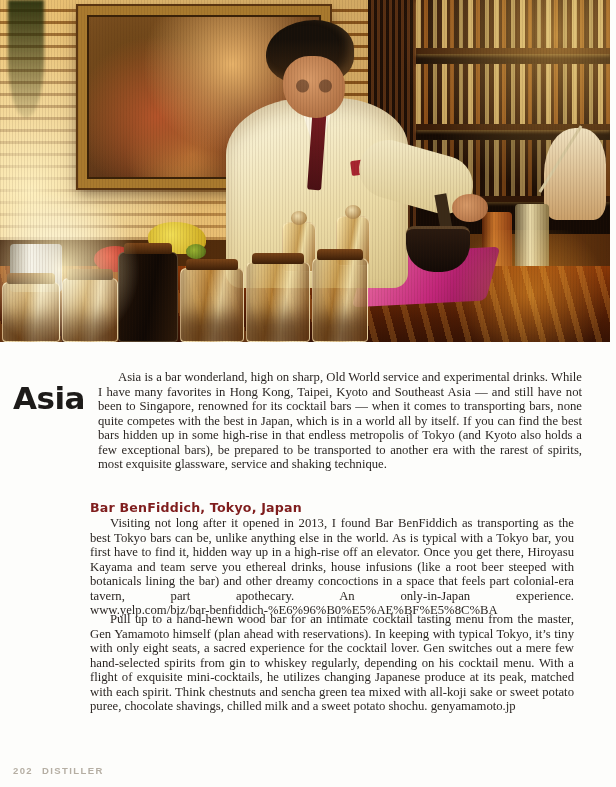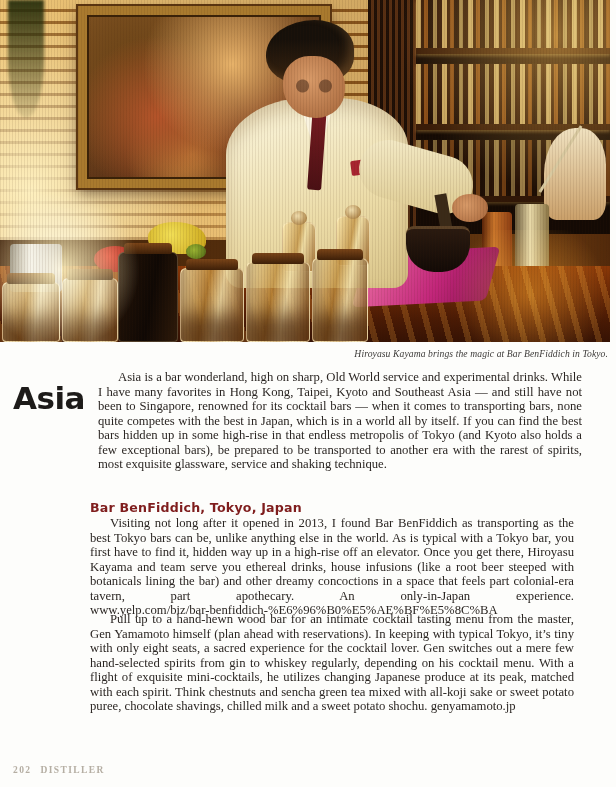--- a/index.html
+++ b/index.html
@@ -158,21 +158,21 @@
     font-family:"DejaVu Sans","Liberation Sans",sans-serif;
     font-weight:700; font-size:12.6px; letter-spacing:.2px; color:#7f1d1d;
   }
   .eh1 { top:500px; }
   .eb1 { top:516px; }
   .eh2 { top:632px; }
   .eb2 { top:612px; }
   .link { white-space:nowrap; }
   .footer {
     position:absolute; left:13px; top:765px;
-    font-family:Liberation Serif, serif;
+    font-family:Liberation Sans, sans-serif;
     font-weight:700; font-size:9.5px; letter-spacing:1.4px; color:#b5aea3;
   }
   .footer .num { margin-right:9px; }
 </style>
 </head>
 <body>
 
 <div class="page">
 
   <div class="photo">
@@ -213,21 +213,20 @@
     <div class="p-jar" style="left:62px; top:278px; width:56px; height:64px;"></div>
     <div class="p-jar dark" style="left:118px; top:252px; width:60px; height:90px;"></div>
     <div class="p-jar" style="left:180px; top:268px; width:64px; height:74px;"></div>
     <div class="p-jar" style="left:246px; top:262px; width:64px; height:80px;"></div>
     <div class="p-jar" style="left:312px; top:258px; width:56px; height:84px;"></div>
     <div class="p-glow g1"></div>
     <div class="p-glow g2"></div>
     <div class="p-grain"></div>
   </div>
 
-  <div class="caption">Hiroyasu Kayama brings the magic at Bar BenFiddich in Tokyo.</div>
 
   <div class="section-title">Asia</div>
 
   <p class="col body-text intro">Asia is a bar wonderland, high on sharp, Old World service and experimental drinks. While I have many favorites in Hong Kong, Taipei, Kyoto and Southeast Asia — and still have not been to Singapore, renowned for its cocktail bars — when it comes to transporting bars, none quite competes with the best in Japan, which is in a world all by itself. If you can find the best bars hidden up in some high-rise in that endless metropolis of Tokyo (and Kyoto also holds a few exceptional bars), be prepared to be transported to another era with the rarest of spirits, most exquisite glassware, service and shaking technique.</p>
 
   <h3 class="entry-heading eh1">Bar BenFiddich, Tokyo, Japan</h3>
   <p class="col body-text eb1"><span>Visiting not long after it opened in 2013, I found Bar BenFiddich as transporting as the best Tokyo bars can be, unlike anything else in the world. As is typical with a Tokyo bar, you first have to find it, hidden way up in a high-rise off an elevator. Once you get there, Hiroyasu Kayama and team serve you ethereal drinks, house infusions (like a root beer steeped with botanicals lining the bar) and other dreamy concoctions in a space that feels part colonial-era tavern, part apothecary. An only-in-Japan experience.</span> <span class="link">www.yelp.com/biz/bar-benfiddich-%E6%96%B0%E5%AE%BF%E5%8C%BA</span></p>
 
   <p class="col body-text eb2"><span>Pull up to a hand-hewn wood bar for an intimate cocktail tasting menu from the master, Gen Yamamoto himself (plan ahead with reservations). In keeping with typical Tokyo, it’s tiny with only eight seats, a sacred experience for the cocktail lover. Gen switches out a mere few hand-selected spirits from gin to whiskey regularly, depending on his cocktail menu. With a flight of exquisite mini-cocktails, he utilizes changing Japanese produce at its peak, matched with each spirit. Think chestnuts and sencha green tea mixed with all-koji sake or sweet potato puree, chocolate shavings, chilled milk and a sweet potato shochu.</span> <span class="link">genyamamoto.jp</span></p>
 

